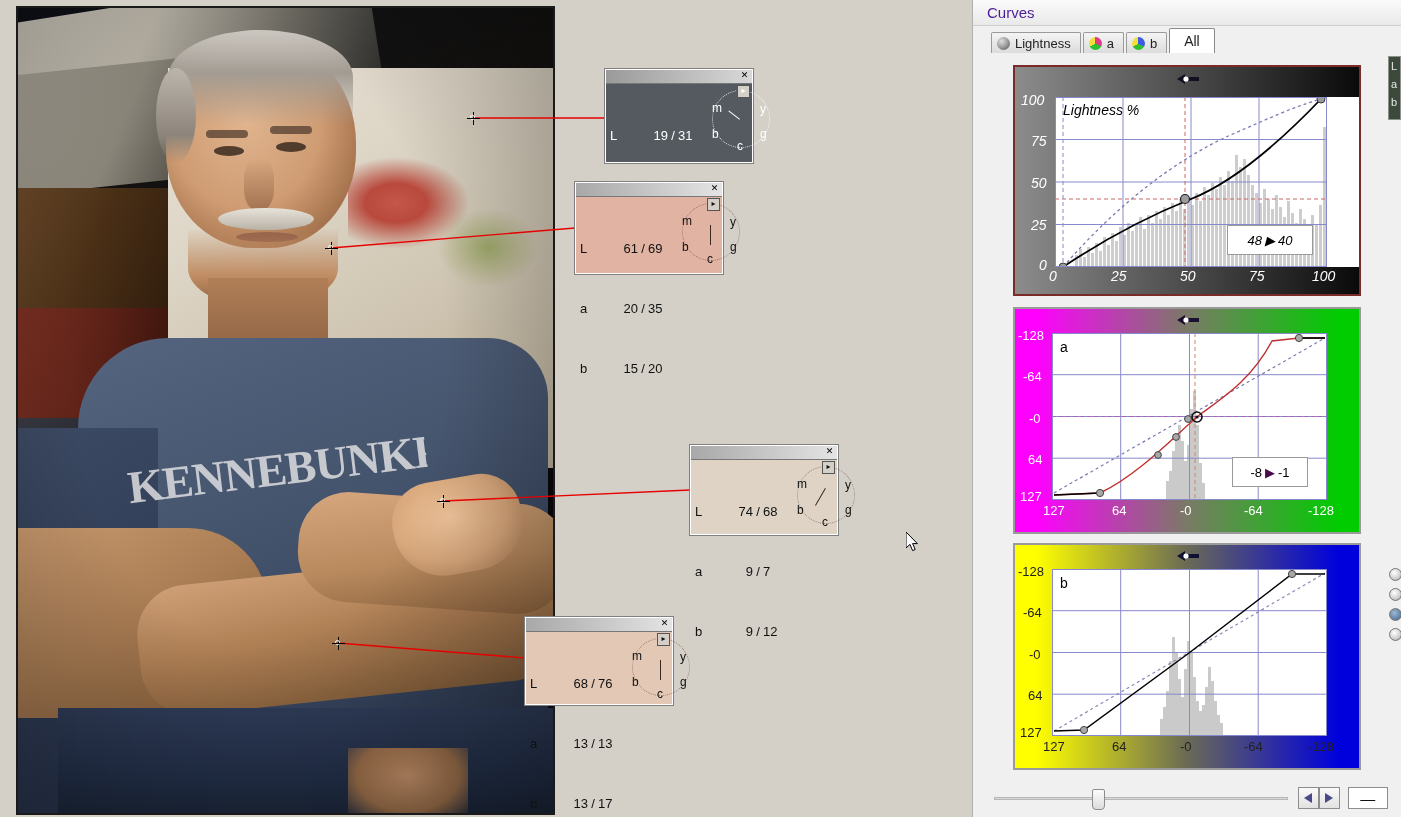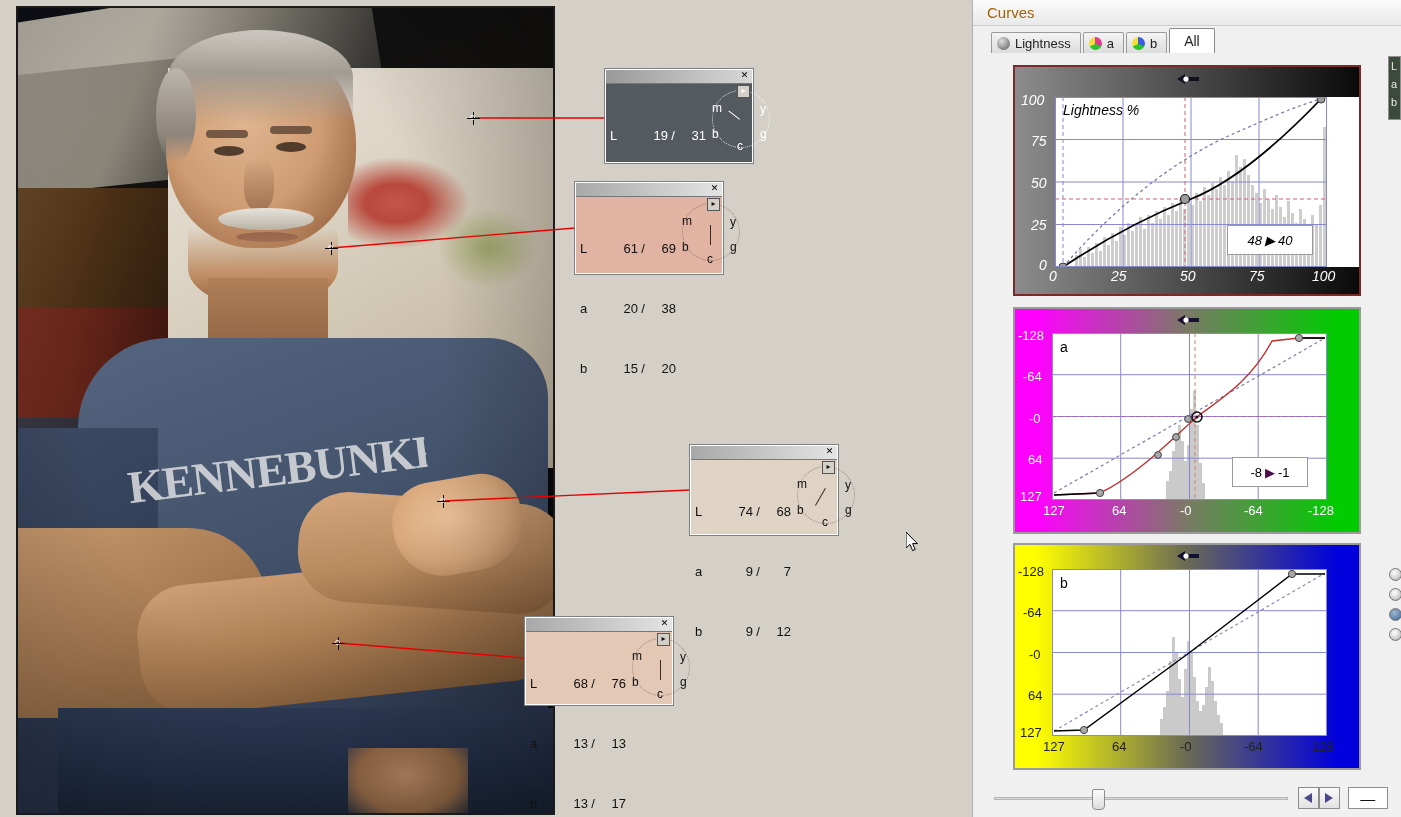--- a/index.html
+++ b/index.html
@@ -45,21 +45,21 @@
     position:absolute;right:2px;top:0px;width:11px;height:11px;
     font-size:9px;line-height:10px;text-align:center;color:#000;
     font-family:"Liberation Sans",sans-serif;
   }
   .sw-body{display:flex;position:relative;padding:2px 4px 4px 4px;}
   .sw-vals{font-size:13px;line-height:20px;white-space:pre;font-family:"Liberation Sans",sans-serif;}
   .sw-vals .row{display:flex;}
   .sw-vals .ch{width:16px;}
   .sw-vals .v1{width:42px;text-align:right;}
   .sw-vals .sl{width:10px;text-align:center;}
-  .sw-vals .v2{width:28px;text-align:right;}
+  .sw-vals .v2{width:28px;}
   .sw-wheel{
     position:relative;width:62px;height:62px;margin-left:4px;margin-top:2px;
   }
   .sw-wheel .circ{
     position:absolute;left:2px;top:2px;width:56px;height:56px;border-radius:50%;
     border:1px dotted rgba(255,255,255,.75);
   }
   .sw-wheel.dark .circ{border:1px dotted rgba(255,255,255,.8);}
   .sw-wheel.pale .circ{border:1px dotted rgba(120,90,80,.65);}
   .sw-wheel span{position:absolute;font-size:12px;line-height:12px;}
@@ -90,21 +90,21 @@
     border:1px solid #fff;border-radius:50%;box-sizing:border-box;
   }
 
   
   #curves-panel{
     position:absolute;left:972px;top:0;width:429px;height:817px;
     background:#f0f0f0;
     border-left:1px solid #b0b0b0;
   }
   #curves-title{
-    position:absolute;left:14px;top:4px;font-size:15px;color:#a16207;
+    position:absolute;left:14px;top:4px;font-size:15px;color:#4c1d95;
   }
   #curves-titlebar{
     position:absolute;left:0;top:0;width:429px;height:25px;
     background:linear-gradient(to bottom,#fbfbfb,#e9e9e9);
     border-bottom:1px solid #cfcfcf;
   }
   #tabstrip{
     position:absolute;left:18px;top:29px;height:24px;display:flex;align-items:flex-end;
   }
   .tab{
@@ -331,21 +331,21 @@
     <div class="sw-expand">▸</div>
   </div>
 
   <div class="sample-win" style="left:575px;top:182px;width:148px;height:92px;background:#e0b3a3;color:#111;">
     <div class="sw-title light">
       <span class="sw-close">✕</span>
     </div>
     <div class="sw-body">
       <div class="sw-vals">
         <div class="row"><span class="ch">L</span><span class="v1">61</span><span class="sl">/</span><span class="v2">69</span></div>
-        <div class="row"><span class="ch">a</span><span class="v1">20</span><span class="sl">/</span><span class="v2">38</span></div>
+        <div class="row"><span class="ch">a</span><span class="v1">20</span><span class="sl">/</span><span class="v2">35</span></div>
         <div class="row"><span class="ch">b</span><span class="v1">15</span><span class="sl">/</span><span class="v2">20</span></div>
       </div>
       <div class="sw-wheel pale">
         <div class="circ"></div>
         <span class="w-r">r</span>
         <span class="w-y">y</span>
         <span class="w-g">g</span>
         <span class="w-c">c</span>
         <span class="w-b">b</span>
         <span class="w-m">m</span>

